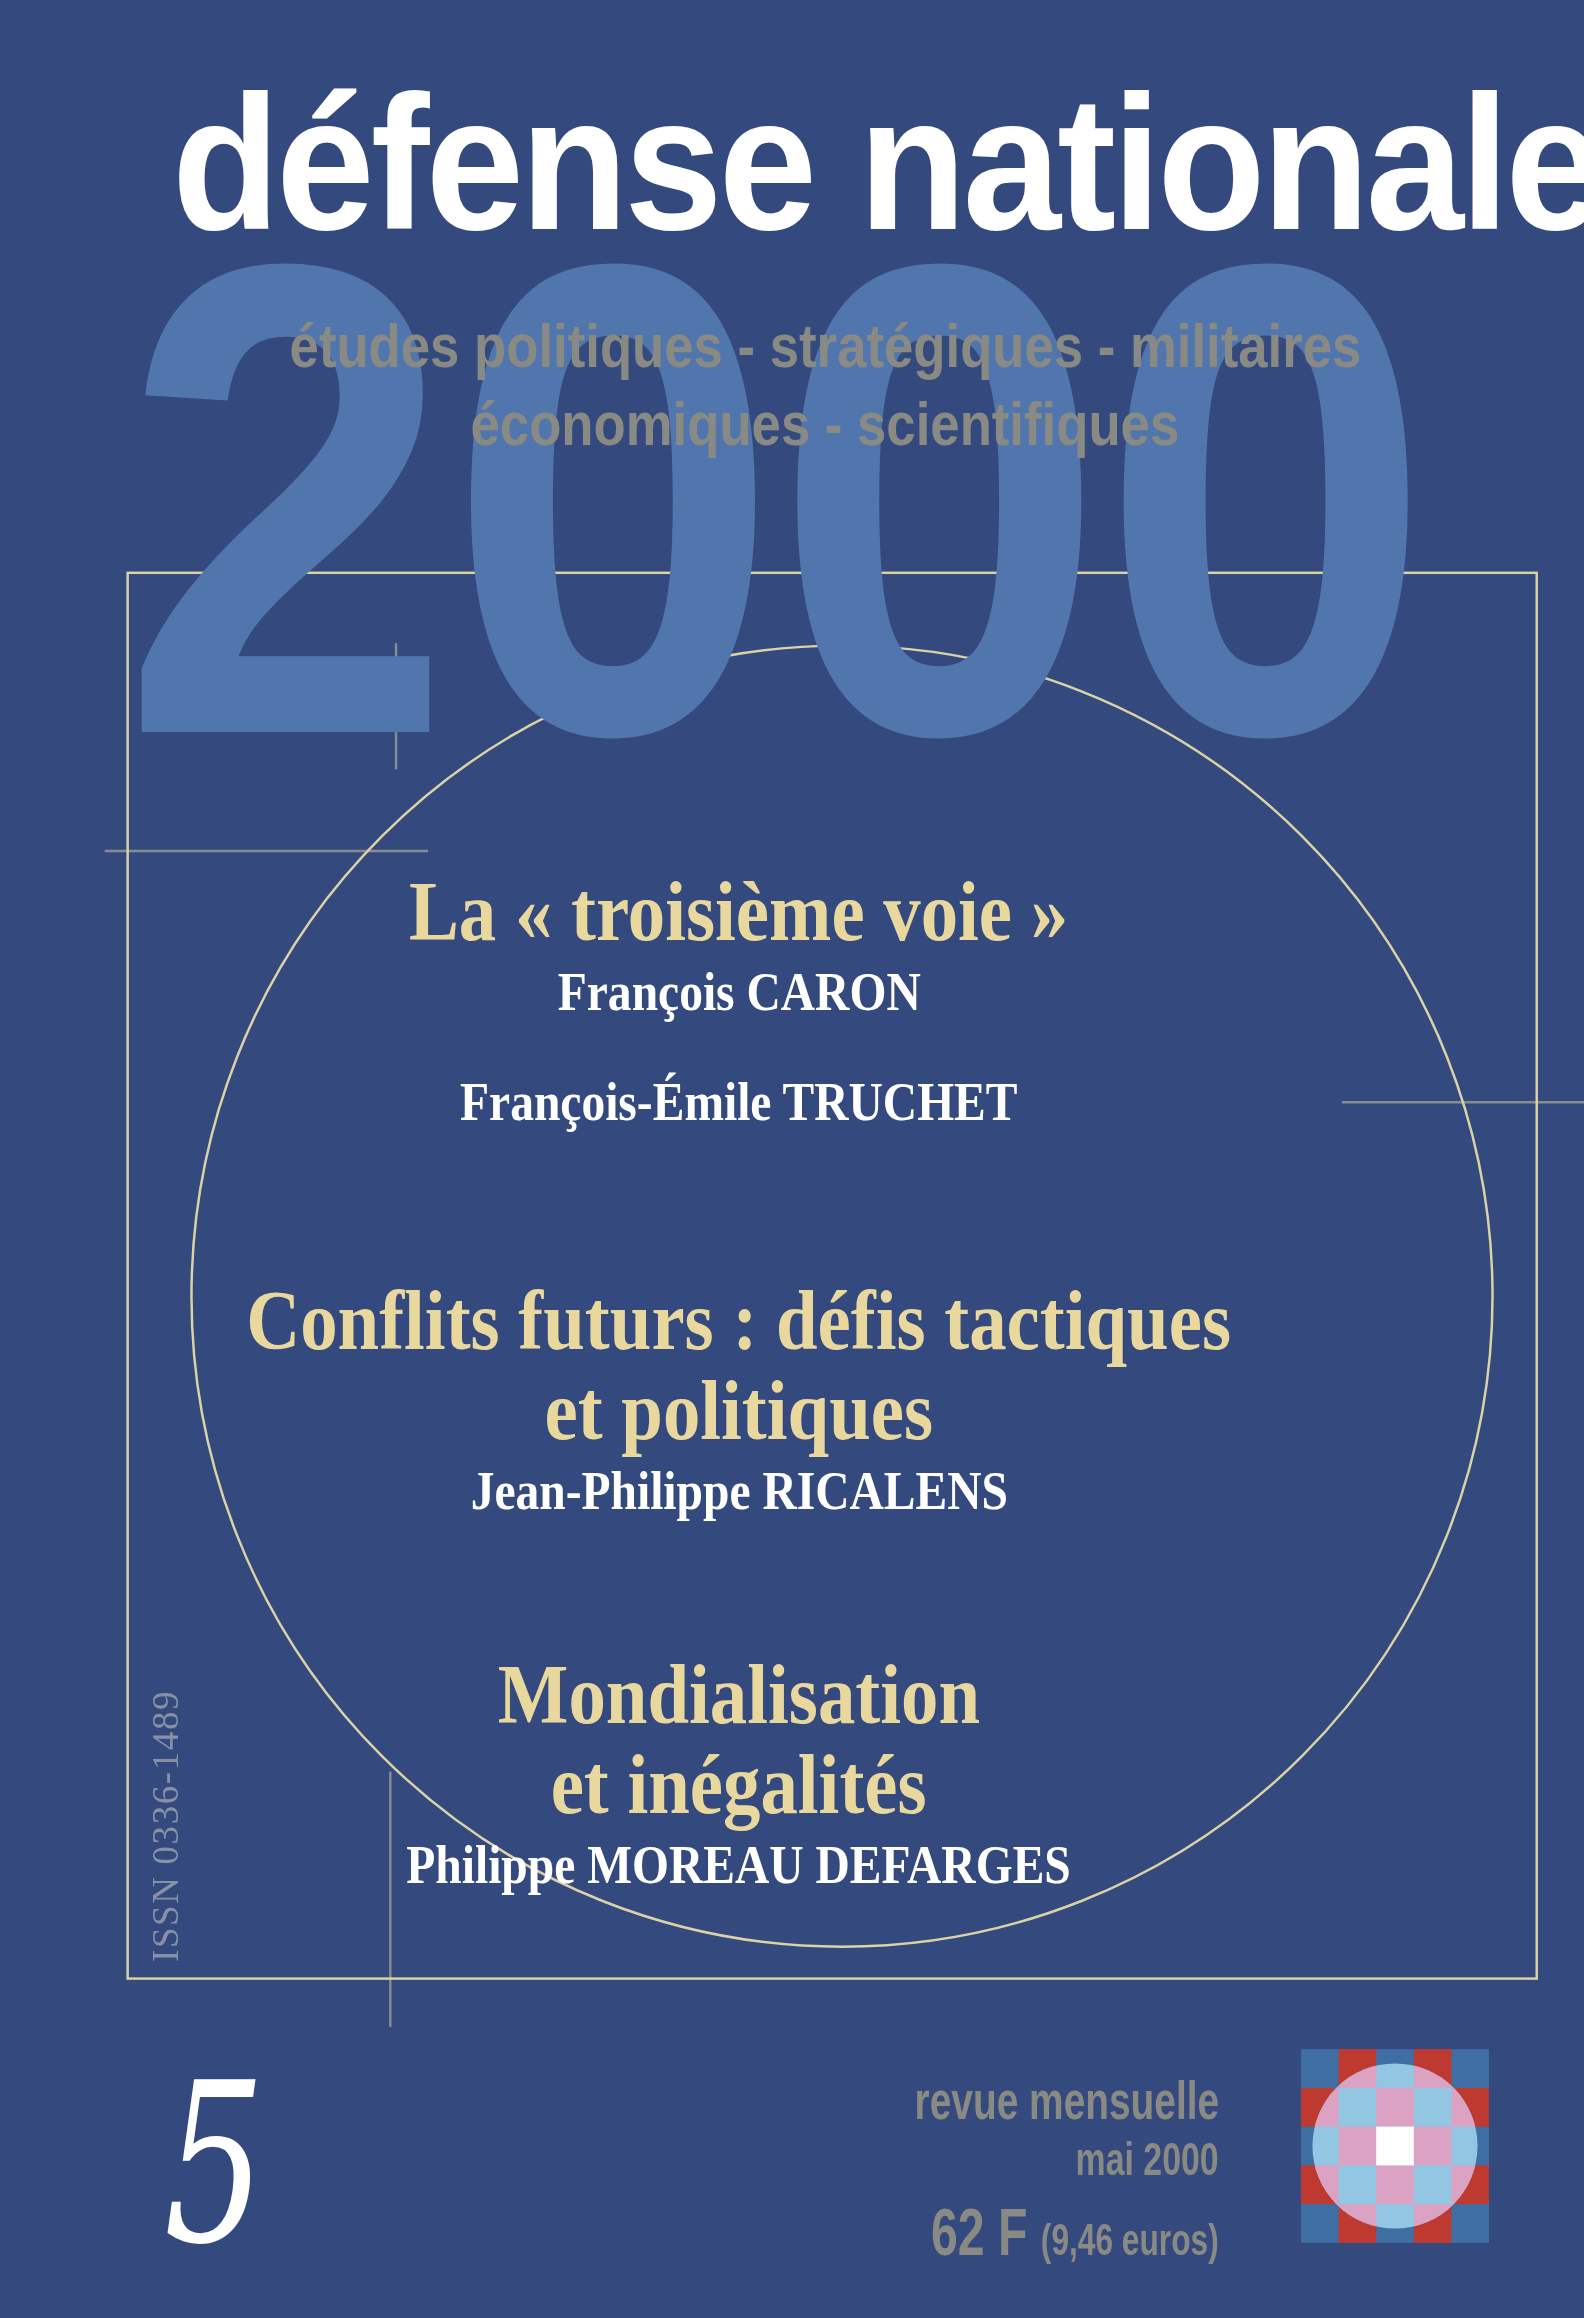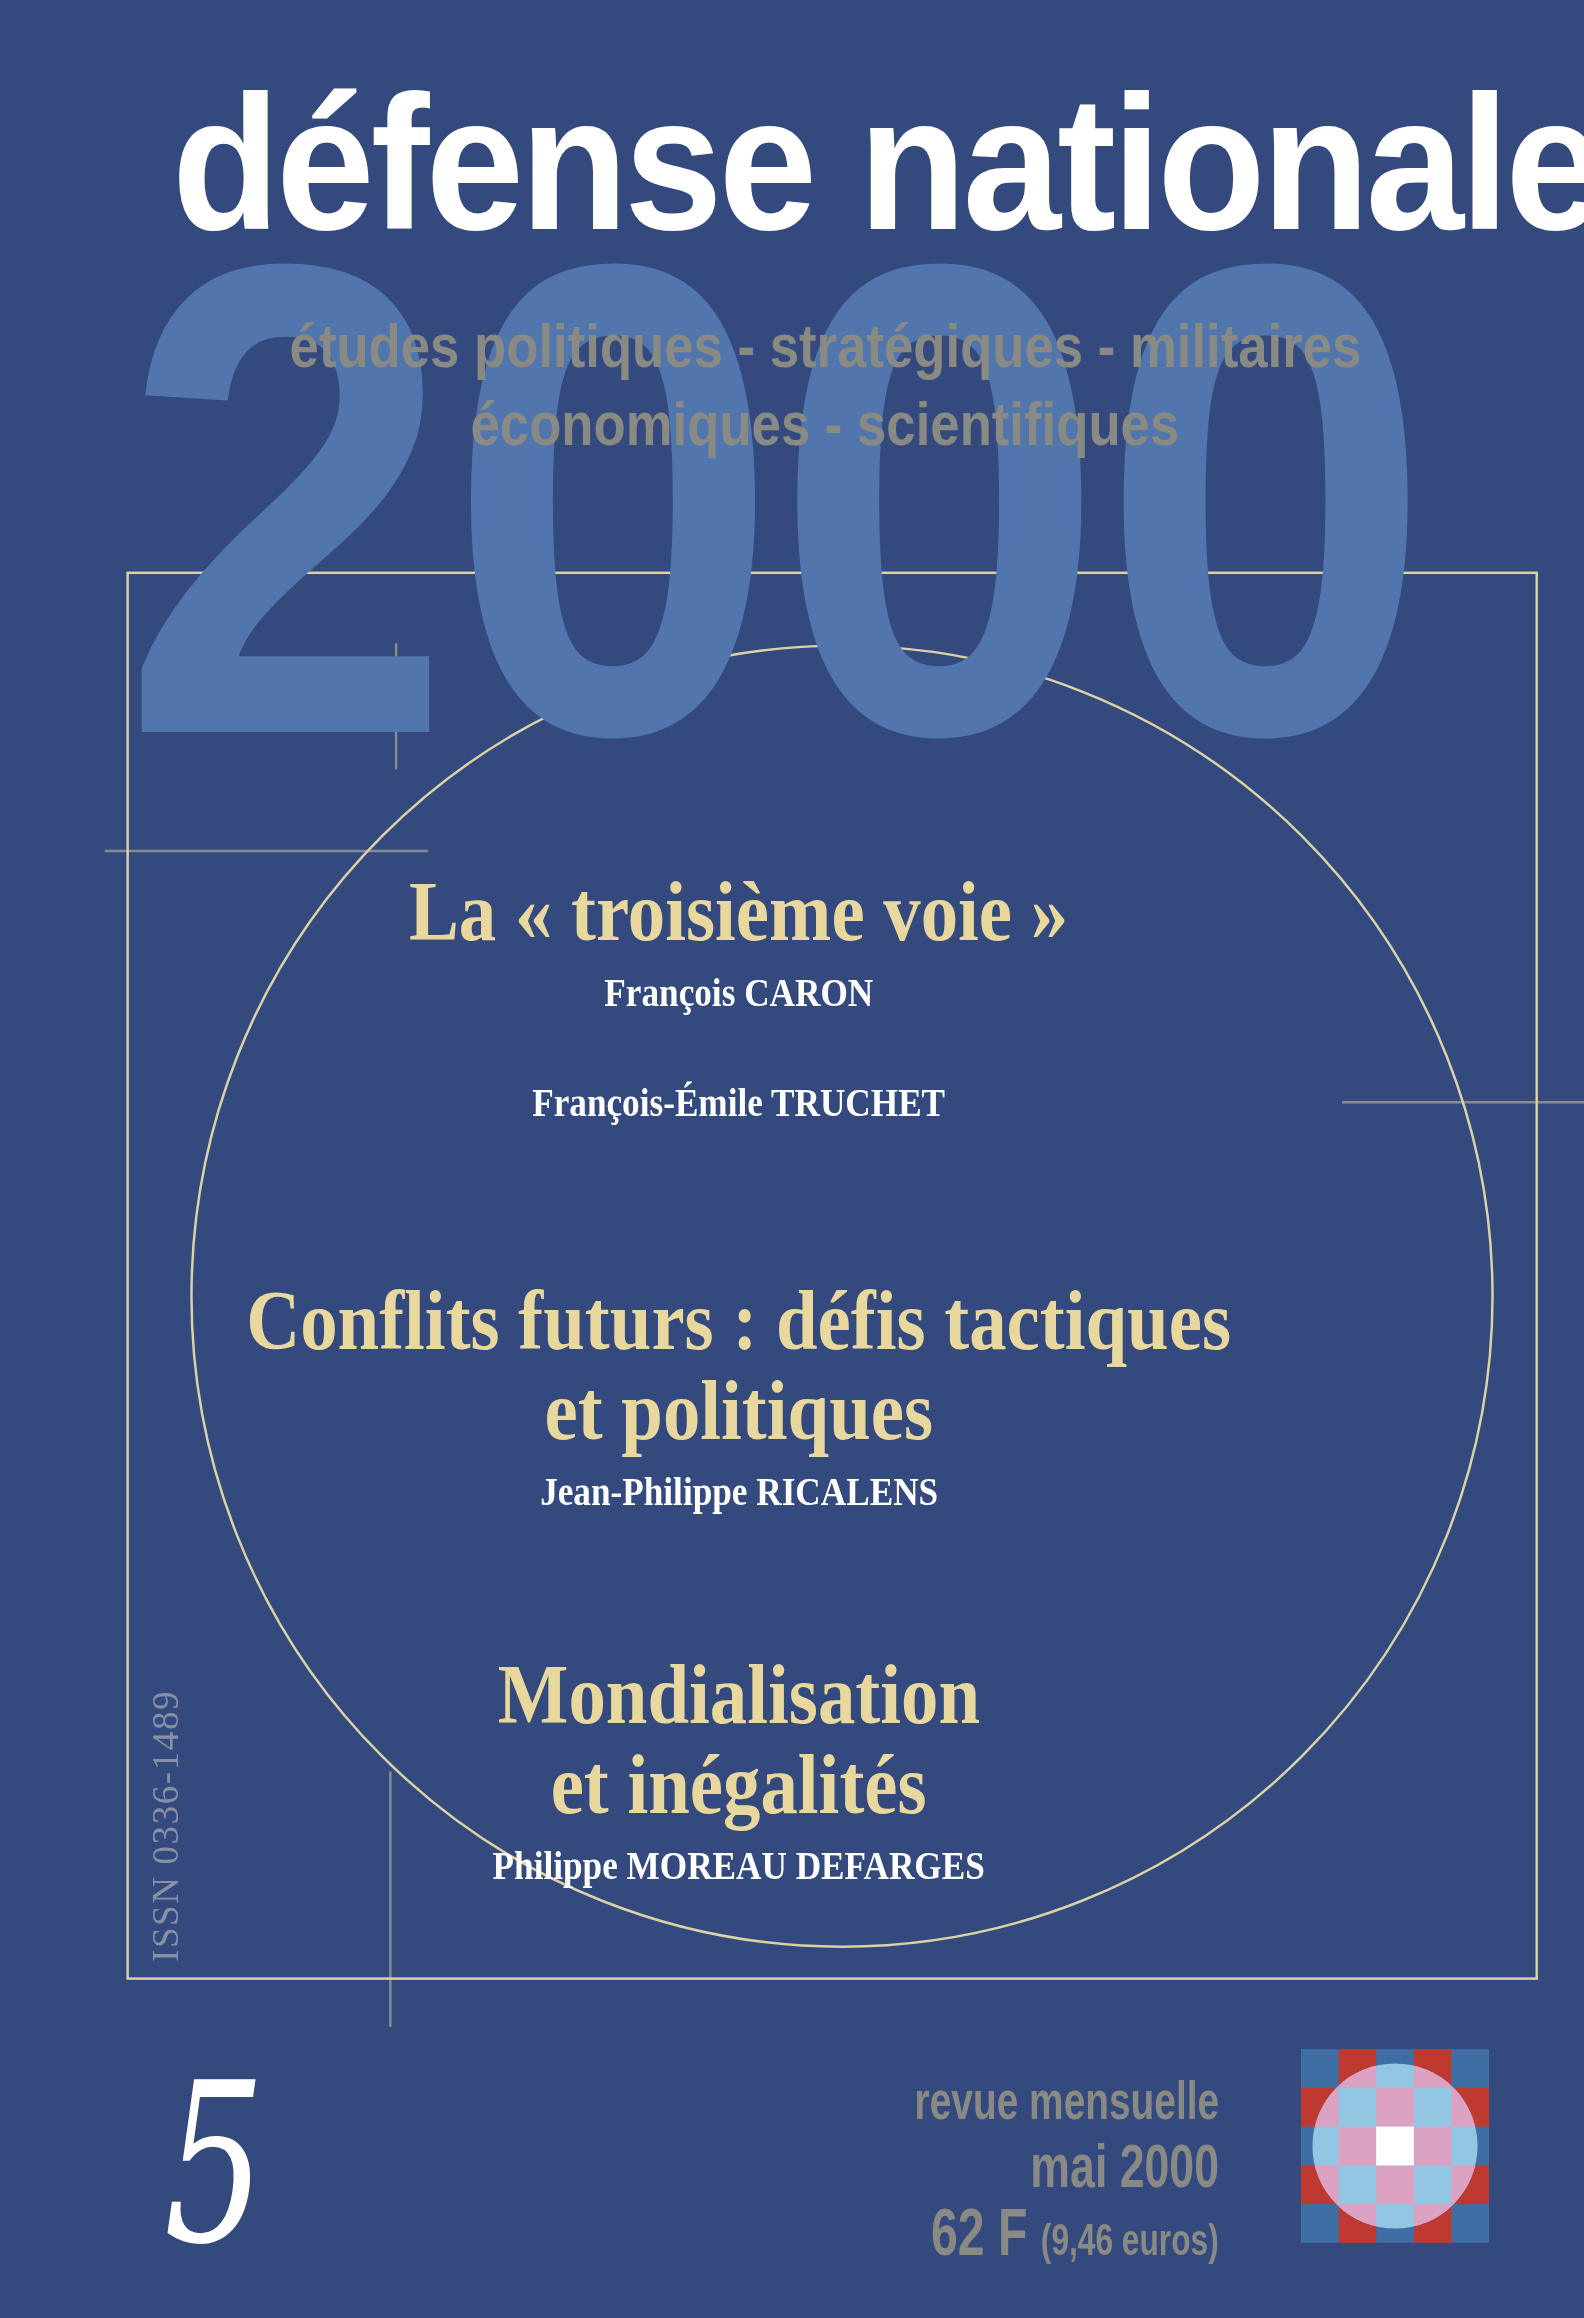--- a/index.html
+++ b/index.html
@@ -40,21 +40,21 @@
   .article {
     position:absolute; left:128px; width:1222px; z-index:4;
     text-align:center; white-space:nowrap;
   }
   .atitle {
     font-family:"Liberation Serif", serif; font-weight:bold;
     font-size:85px; line-height:90px; color:#E9D89D;
   }
   .aauthor {
     font-family:"Liberation Serif", serif; font-weight:bold;
-    font-size:40px; line-height:57px; color:#FFFFFF; margin-top:8.2px;
+    font-size:54px; line-height:57px; color:#FFFFFF; margin-top:8.2px;
   }
   .article .cx { display:inline-block; transform:scaleX(0.88); transform-origin:50% 50%; }
   .a1 { top:866px; } .a2 { top:1066px; } .a3 { top:1275px; } .a4 { top:1649px; }
 
   
   .issn {
     position:absolute; left:144px; top:1962px; z-index:4;
     transform:rotate(-90deg); transform-origin:0 0;
     font-family:"Liberation Serif", serif; font-size:37px; line-height:43px;
     color:#8890A6; letter-spacing:1.6px; white-space:nowrap;
@@ -67,21 +67,21 @@
     font-size:221px; line-height:1; color:#FFFFFF;
     transform:scaleX(0.72); transform-origin:0 0;
   }
 
   
   .pub { position:absolute; left:0; width:1219px; z-index:4; text-align:right;
          color:#8A8A84; font-weight:bold; white-space:nowrap; }
   .pline { position:absolute; right:0; }
   .pline .rx { display:inline-block; transform:scaleX(0.72); transform-origin:100% 50%; }
   .p1 { top:2073px; font-size:54px; line-height:1; }
-  .p2 { top:2135px; font-size:62px; line-height:1; }
+  .p2 { top:2135px; font-size:47px; line-height:1; }
   .p3 { top:2198px; font-size:67px; line-height:1; }
   .p3 .euros { font-size:44px; }
 
   svg.logo { position:absolute; left:1301px; top:2049px; z-index:4; }
 </style>
 </head>
 <body>
 
 <div class="cover">
 

